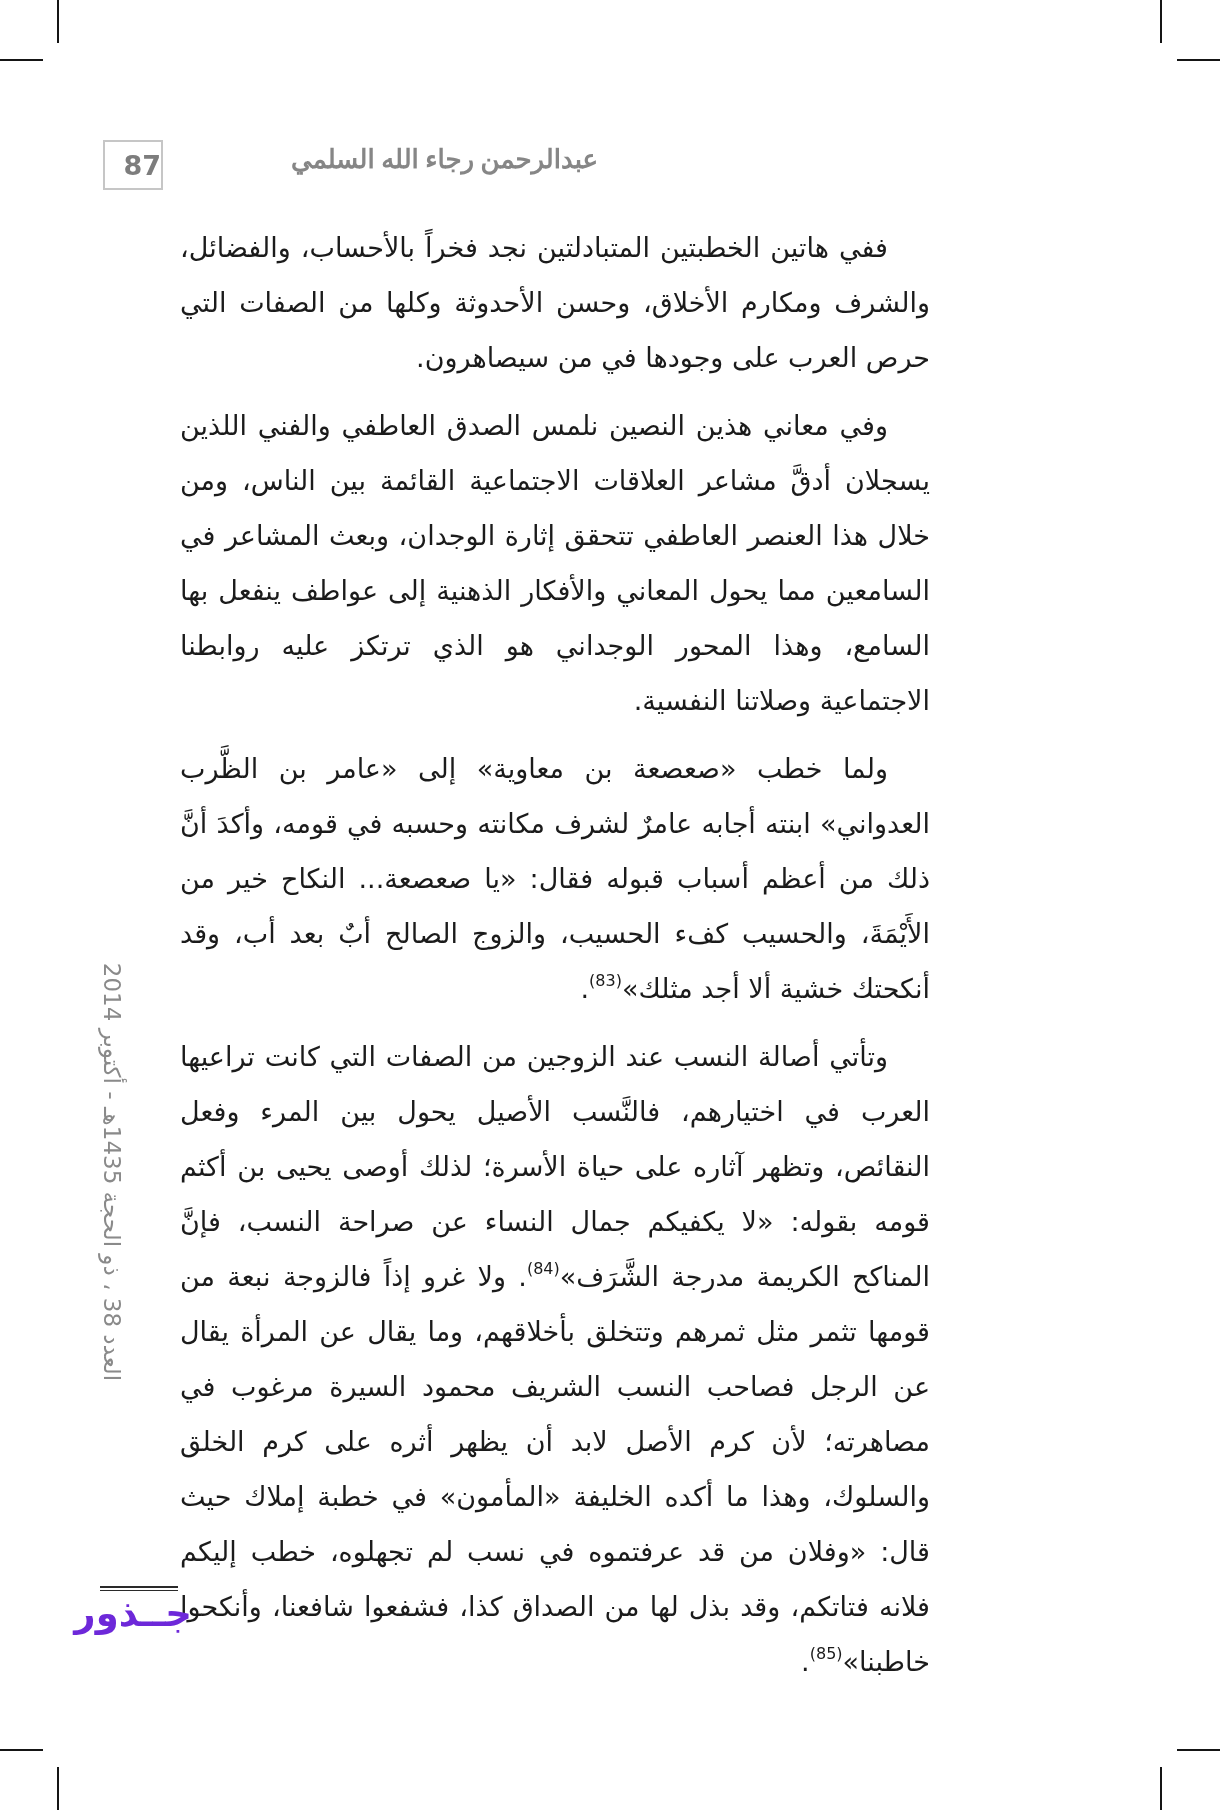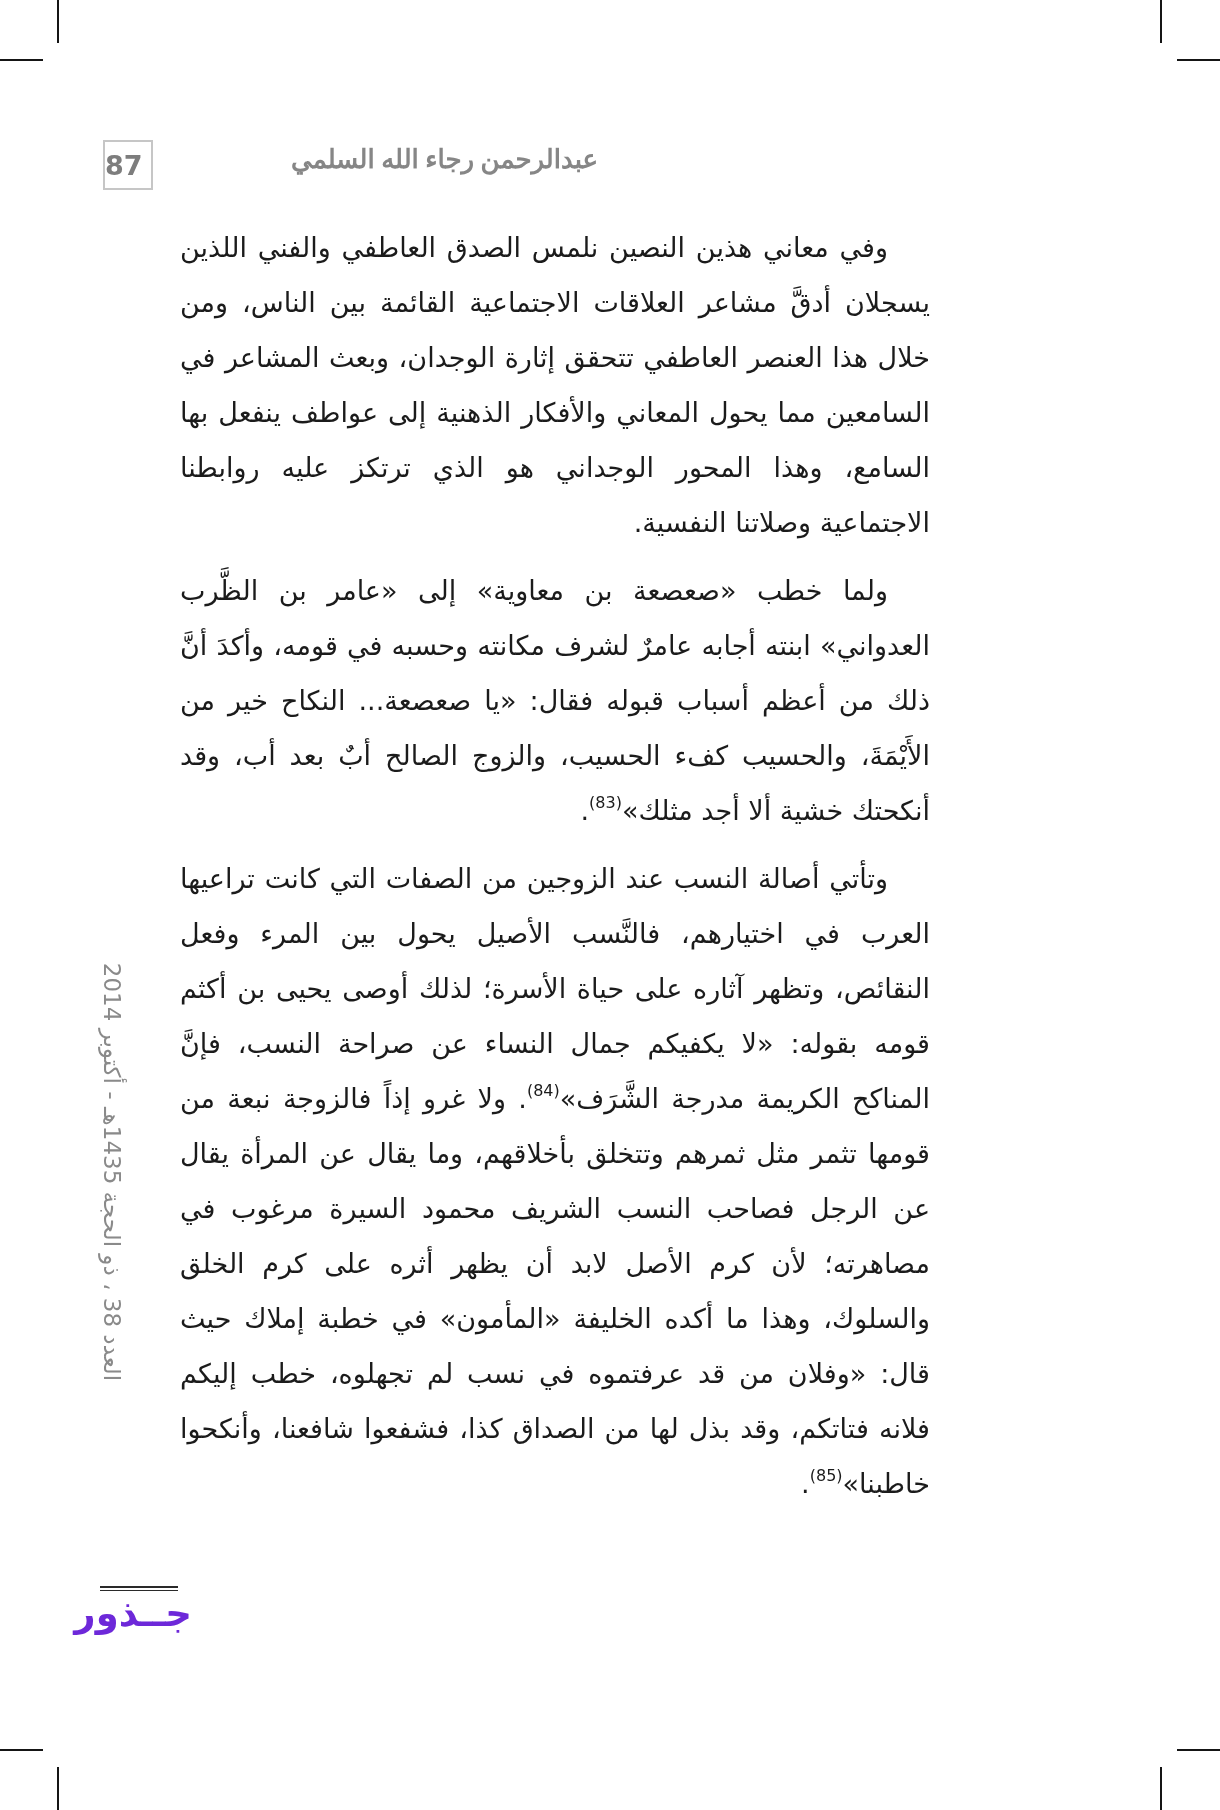--- a/index.html
+++ b/index.html
@@ -13,23 +13,23 @@
   .crop.tl-h{left:0;top:59px;width:43px;height:2px;}
   .crop.tr-v{left:1160px;top:0;width:2px;height:43px;}
   .crop.tr-h{right:0;top:59px;width:43px;height:2px;}
   .crop.bl-h{left:0;top:1749px;width:43px;height:2px;}
   .crop.bl-v{left:57px;top:1767px;width:2px;height:43px;}
   .crop.br-h{right:0;top:1749px;width:43px;height:2px;}
   .crop.br-v{left:1160px;top:1767px;width:2px;height:43px;}
 
   
   .pagenum-box{
-    position:absolute;left:103px;top:140px;width:50px;height:50px;
+    position:absolute;left:103px;top:140px;width:60px;height:50px;
     border:2px solid #c6c6c6;box-sizing:border-box;
-    display:flex;align-items:center;justify-content:flex-start;
+    display:flex;align-items:center;justify-content:flex-end;
     color:#7d7d7d;font-size:27px;font-weight:bold;
   }
   .author{
     position:absolute;left:318px;top:144px;width:280px;
     direction:rtl;text-align:center;white-space:nowrap;
     color:#868686;font-size:26px;font-weight:bold;font-family:Liberation Serif, serif;
   }
 
   
   .article{
@@ -75,20 +75,21 @@
 <div class="crop bl-v"></div>
 <div class="crop br-h"></div>
 <div class="crop br-v"></div>
 
 <div class="pagenum-box">
   <span>87</span>
 </div>
 <div class="author">عبدالرحمن رجاء الله السلمي</div>
 
 <div class="article">
+    <p>ففي هاتين الخطبتين المتبادلتين نجد فخراً بالأحساب، والفضائل، والشرف ومكارم الأخلاق، وحسن الأحدوثة وكلها من الصفات التي حرص العرب على وجودها في من سيصاهرون.</p>
     <p>وفي معاني هذين النصين نلمس الصدق العاطفي والفني اللذين يسجلان أدقَّ مشاعر العلاقات الاجتماعية القائمة بين الناس، ومن خلال هذا العنصر العاطفي تتحقق إثارة الوجدان، وبعث المشاعر في السامعين مما يحول المعاني والأفكار الذهنية إلى عواطف ينفعل بها السامع، وهذا المحور الوجداني هو الذي ترتكز عليه روابطنا الاجتماعية وصلاتنا النفسية.</p>
     <p>ولما خطب «صعصعة بن معاوية» إلى «عامر بن الظَّرب العدواني» ابنته أجابه عامرٌ لشرف مكانته وحسبه في قومه، وأكدَ أنَّ ذلك من أعظم أسباب قبوله فقال: «يا صعصعة... النكاح خير من الأَيْمَةَ، والحسيب كفء الحسيب، والزوج الصالح أبٌ بعد أب، وقد أنكحتك خشية ألا أجد مثلك»<sup class="fn" dir="ltr">(83)</sup>.</p>
     <p>وتأتي أصالة النسب عند الزوجين من الصفات التي كانت تراعيها العرب في اختيارهم، فالنَّسب الأصيل يحول بين المرء وفعل النقائص، وتظهر آثاره على حياة الأسرة؛ لذلك أوصى يحيى بن أكثم قومه بقوله: «لا يكفيكم جمال النساء عن صراحة النسب، فإنَّ المناكح الكريمة مدرجة الشَّرَف»<sup class="fn" dir="ltr">(84)</sup>. ولا غرو إذاً فالزوجة نبعة من قومها تثمر مثل ثمرهم وتتخلق بأخلاقهم، وما يقال عن المرأة يقال عن الرجل فصاحب النسب الشريف محمود السيرة مرغوب في مصاهرته؛ لأن كرم الأصل لابد أن يظهر أثره على كرم الخلق والسلوك، وهذا ما أكده الخليفة «المأمون» في خطبة إملاك حيث قال: «وفلان من قد عرفتموه في نسب لم تجهلوه، خطب إليكم فلانه فتاتكم، وقد بذل لها من الصداق كذا، فشفعوا شافعنا، وأنكحوا خاطبنا»<sup class="fn" dir="ltr">(85)</sup>.</p>
   </div>
 
 <div class="issue-info">العدد 38 ، ذو الحجة 1435هـ - أكتوبر 2014</div>
 
 <div class="logo-rules"></div>
 <div class="logo-text">جــذور</div>
 

